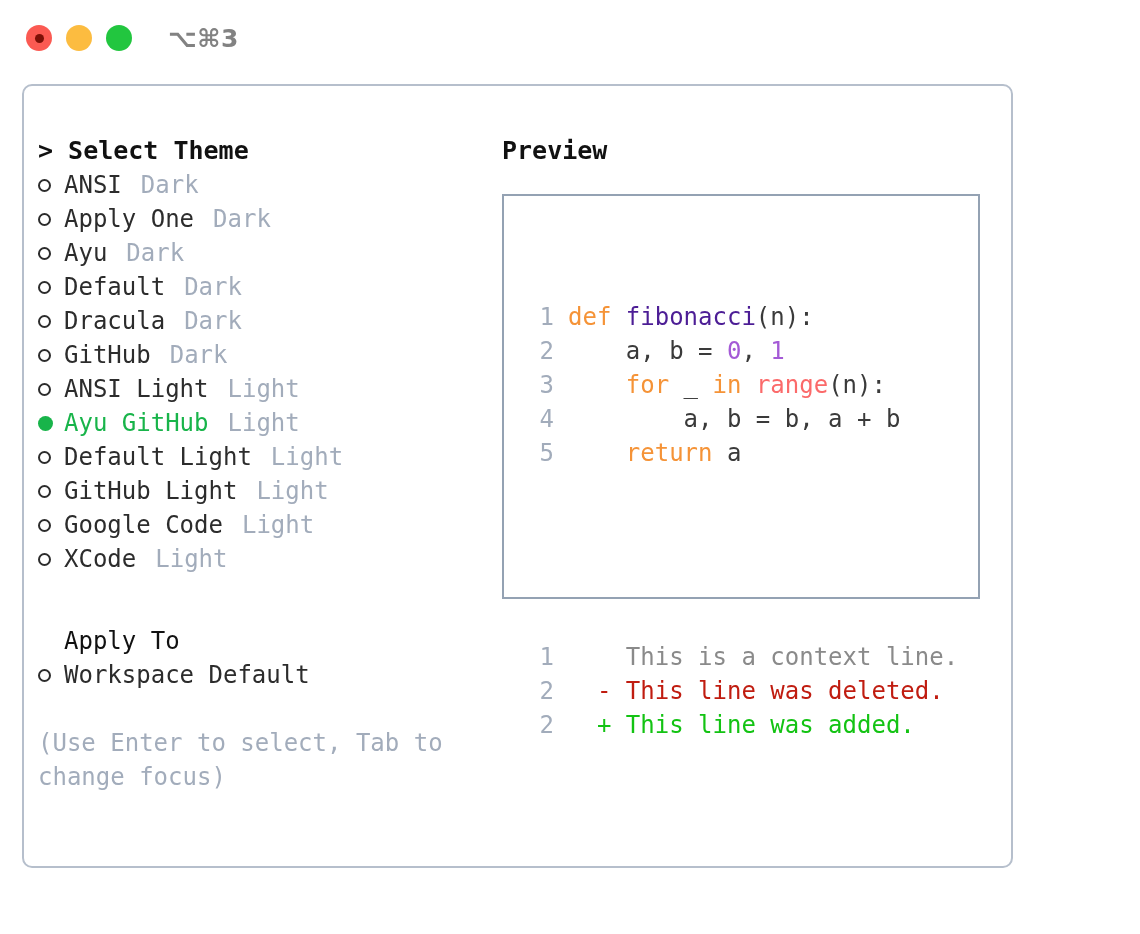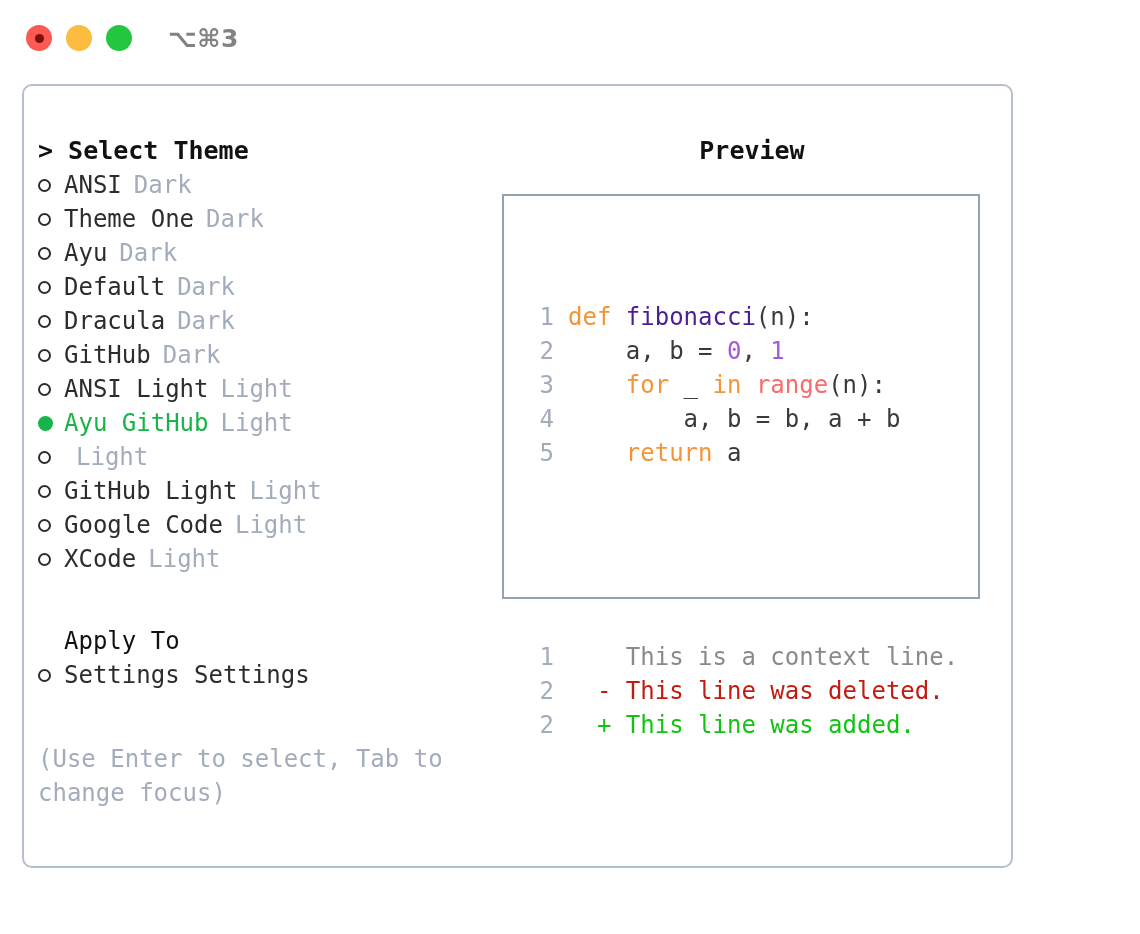--- a/index.html
+++ b/index.html
@@ -86,21 +86,20 @@
     position: absolute;
     left: 14px;
     top: 48px;
     width: 450px;
   }
   .col-right {
     position: absolute;
     left: 478px;
     top: 48px;
     width: 500px;
-    text-align: center;
   }
 
   .heading {
     font-size: 25px;
     font-weight: bold;
     color: #111111;
     line-height: 34px;
     white-space: pre;
   }
 
@@ -138,39 +137,39 @@
   }
   .opt-label {
     color: #2c2c2c;
   }
   .opt.selected .opt-label {
     color: #18b44a;
   }
   .opt-tag {
     color: #a2acbb;
     padding-left: 12px;
+    margin-left: 7px;
   }
   .spacer-md { height: 34px; }
 
   .subheading {
     font-size: 24px;
     line-height: 34px;
     color: #111111;
     padding-left: 26px;
     white-space: pre;
     margin-top: 14px;
   }
 
   .hint {
     font-size: 24px;
     line-height: 34px;
     color: #a2acbb;
     width: 420px;
     white-space: pre-wrap;
-    margin-top: 16px;
   }
 
   
   .preview-box {
     position: absolute;
     left: 478px;
     top: 108px;
     width: 478px;
     height: 405px;
     border: 2px solid #94a2b3;
@@ -219,36 +218,36 @@
     </div>
     <div class="shortcut">⌥⌘3</div>
   </div>
 
   <div class="panel">
 
     <div class="col-left">
       <div class="heading">&gt; Select Theme</div>
       <div id="theme-list">
           <div class="opt"><span class="marker"><span class="radio-o"></span></span><span class="opt-label">ANSI</span><span class="opt-tag">Dark</span></div>
-          <div class="opt"><span class="marker"><span class="radio-o"></span></span><span class="opt-label">Theme One</span><span class="opt-tag">Dark</span></div>
+          <div class="opt"><span class="marker"><span class="radio-o"></span></span><span class="opt-label">Apply One</span><span class="opt-tag">Dark</span></div>
           <div class="opt"><span class="marker"><span class="radio-o"></span></span><span class="opt-label">Ayu</span><span class="opt-tag">Dark</span></div>
           <div class="opt"><span class="marker"><span class="radio-o"></span></span><span class="opt-label">Default</span><span class="opt-tag">Dark</span></div>
           <div class="opt"><span class="marker"><span class="radio-o"></span></span><span class="opt-label">Dracula</span><span class="opt-tag">Dark</span></div>
           <div class="opt"><span class="marker"><span class="radio-o"></span></span><span class="opt-label">GitHub</span><span class="opt-tag">Dark</span></div>
           <div class="opt"><span class="marker"><span class="radio-o"></span></span><span class="opt-label">ANSI Light</span><span class="opt-tag">Light</span></div>
           <div class="opt selected"><span class="marker"><span class="radio-f"></span></span><span class="opt-label">Ayu GitHub</span><span class="opt-tag">Light</span></div>
-          <div class="opt"><span class="marker"><span class="radio-o"></span></span><span class="opt-tag">Light</span></div>
+          <div class="opt"><span class="marker"><span class="radio-o"></span></span><span class="opt-label">Default Light</span><span class="opt-tag">Light</span></div>
           <div class="opt"><span class="marker"><span class="radio-o"></span></span><span class="opt-label">GitHub Light</span><span class="opt-tag">Light</span></div>
           <div class="opt"><span class="marker"><span class="radio-o"></span></span><span class="opt-label">Google Code</span><span class="opt-tag">Light</span></div>
           <div class="opt"><span class="marker"><span class="radio-o"></span></span><span class="opt-label">XCode</span><span class="opt-tag">Light</span></div>
         </div>
       <div class="spacer-md"></div>
       <div class="subheading">Apply To</div>
       <div id="apply-list">
-          <div class="opt"><span class="marker"><span class="radio-o"></span></span><span class="opt-label">Settings Settings</span></div>
+          <div class="opt"><span class="marker"><span class="radio-o"></span></span><span class="opt-label">Workspace Default</span></div>
         </div>
       <div class="spacer-md"></div>
       <div class="hint">(Use Enter to select, Tab to change focus)</div>
     </div>
 
     <div class="col-right">
       <div class="heading">Preview</div>
     </div>
 
     <div class="preview-box">

